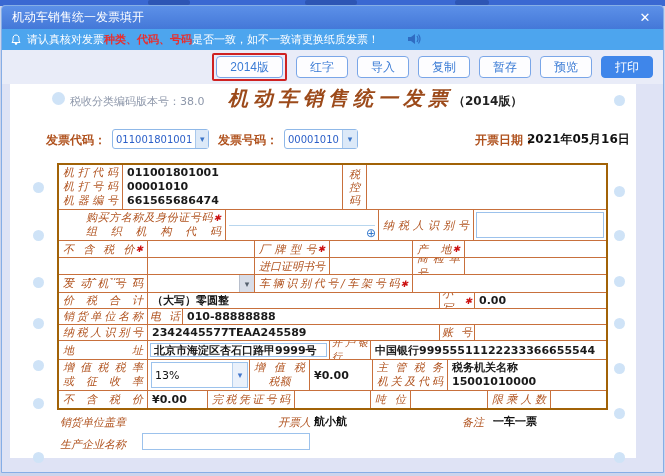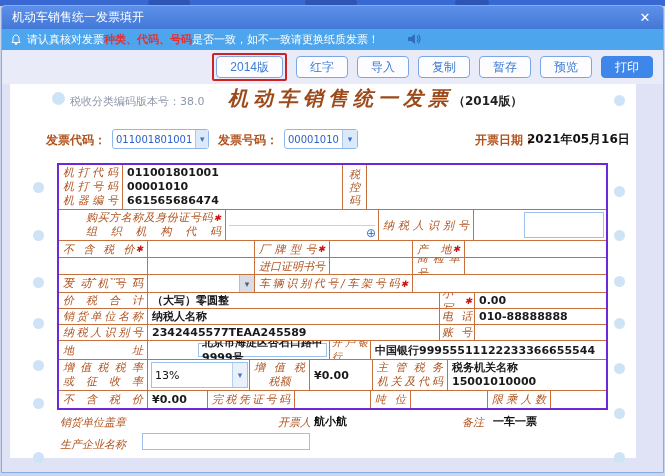--- a/index.html
+++ b/index.html
@@ -37,37 +37,37 @@
   
   .meta{position:absolute;left:0;top:128px;width:665px;height:24px;}
   .mlbl{position:absolute;color:#b0521e;font-weight:bold;font-size:12px;top:4px;}
   .sel{position:absolute;top:1px;height:20px;border:1px solid #8fb8e8;border-radius:3px;
        background:#fff;display:flex;align-items:center;box-sizing:border-box;cursor:pointer;}
   .sel .v{flex:1;color:#2b5fc8;font-size:10px;padding:0 3px;white-space:nowrap;}
   .sel .arr{width:15px;height:100%;background:#dce9f8;border-left:1px solid #a9c8ec;
             color:#3a74c8;font-size:9px;display:flex;align-items:center;justify-content:center;}
   .dateval{position:absolute;left:527px;top:3px;color:#111;font-weight:bold;font-size:12px;}
   
-  .tbl{position:absolute;left:57px;top:163px;width:551px;border:2px solid #6d28d9;
+  .tbl{position:absolute;left:57px;top:163px;width:551px;border:2px solid #a16207;
        background:#fff;box-sizing:border-box;}
   .tr{display:flex;border-top:1px solid #c8703c;}
   .tr:first-child{border-top:none;}
   .td{border-left:1px solid #c8703c;box-sizing:border-box;position:relative;overflow:hidden;}
   .td:first-child{border-left:none;}
   .lbl{font-family:"DejaVu Serif",serif;font-style:italic;color:#b0521e;font-size:11px;
        padding:1px 4px;display:flex;align-items:center;}
   .jl{flex:1;text-align:justify;text-align-last:justify;}
   .req{color:#cc1111;font-size:9px;margin-left:1px;}
   .val{color:#1a1a1a;font-size:11px;padding:1px 4px;display:flex;align-items:center;white-space:nowrap;}
   .bold{font-weight:bold;}
   .line{height:14px;line-height:14px;}
   .uline{height:14px;border-bottom:1px solid #b8d6ee;margin:0 3px;}
   .plus{position:absolute;right:2px;bottom:1px;color:#3377cc;font-size:12px;line-height:12px;cursor:pointer;}
   .bluebox{position:absolute;left:2px;right:2px;top:2px;bottom:2px;border:1px solid #9cc2ec;
-           background:#fff;font-size:11px;color:#1a1a1a;padding:0 3px;display:flex;align-items:center;margin-left:48px;}
+           background:#fff;font-size:11px;color:#1a1a1a;padding:0 3px;display:flex;align-items:center;}
   .ddl{position:absolute;left:0;right:0;top:0;bottom:0;display:flex;cursor:pointer;}
   .ddl .sp{flex:1;}
   .ddl .garr{width:14px;background:#d8dde8;border-left:1px solid #b8bfcc;color:#55606e;
              font-size:9px;display:flex;align-items:center;justify-content:center;}
   .selbox{position:absolute;left:3px;top:2px;bottom:2px;width:95px;border:1px solid #9cc2ec;
           background:#fff;display:flex;align-items:center;cursor:pointer;}
   .selbox .v{flex:1;font-size:11px;color:#111;padding:0 3px;}
   .selbox .arr2{width:14px;height:100%;background:#eaf1fb;border-left:1px solid #b5d0ee;
                 color:#4477cc;font-size:9px;display:flex;align-items:center;justify-content:center;}
   .c{justify-content:center;}
@@ -253,21 +253,20 @@
         <span>小写</span>
         <span class="req">✱</span>
       </div>
     <div class="td val bold" style="flex:1;">0.00</div>
   </div>
 
   <div class="tr" style="height:15px;">
     <div class="td lbl" style="flex:0 0 88px;">
         <span class="jl">销货单位名称</span>
       </div>
-    <div class="td val bold" style="flex:0 0 292px;">纳税人名称</div>
     <div class="td lbl" style="flex:0 0 35px;padding:1px 2px;">
         <span class="jl">电话</span>
       </div>
     <div class="td val bold" style="flex:1;">010-88888888</div>
   </div>
 
   <div class="tr" style="height:15px;">
     <div class="td lbl" style="flex:0 0 88px;">
         <span class="jl">纳税人识别号</span>
       </div>

